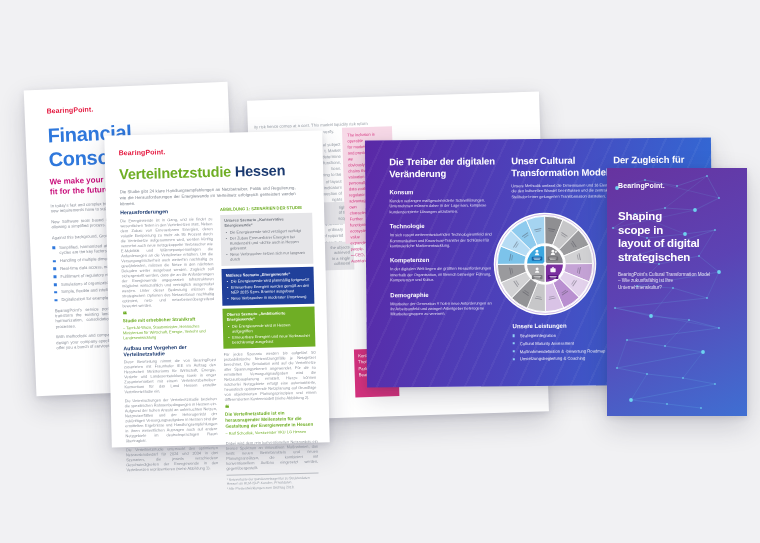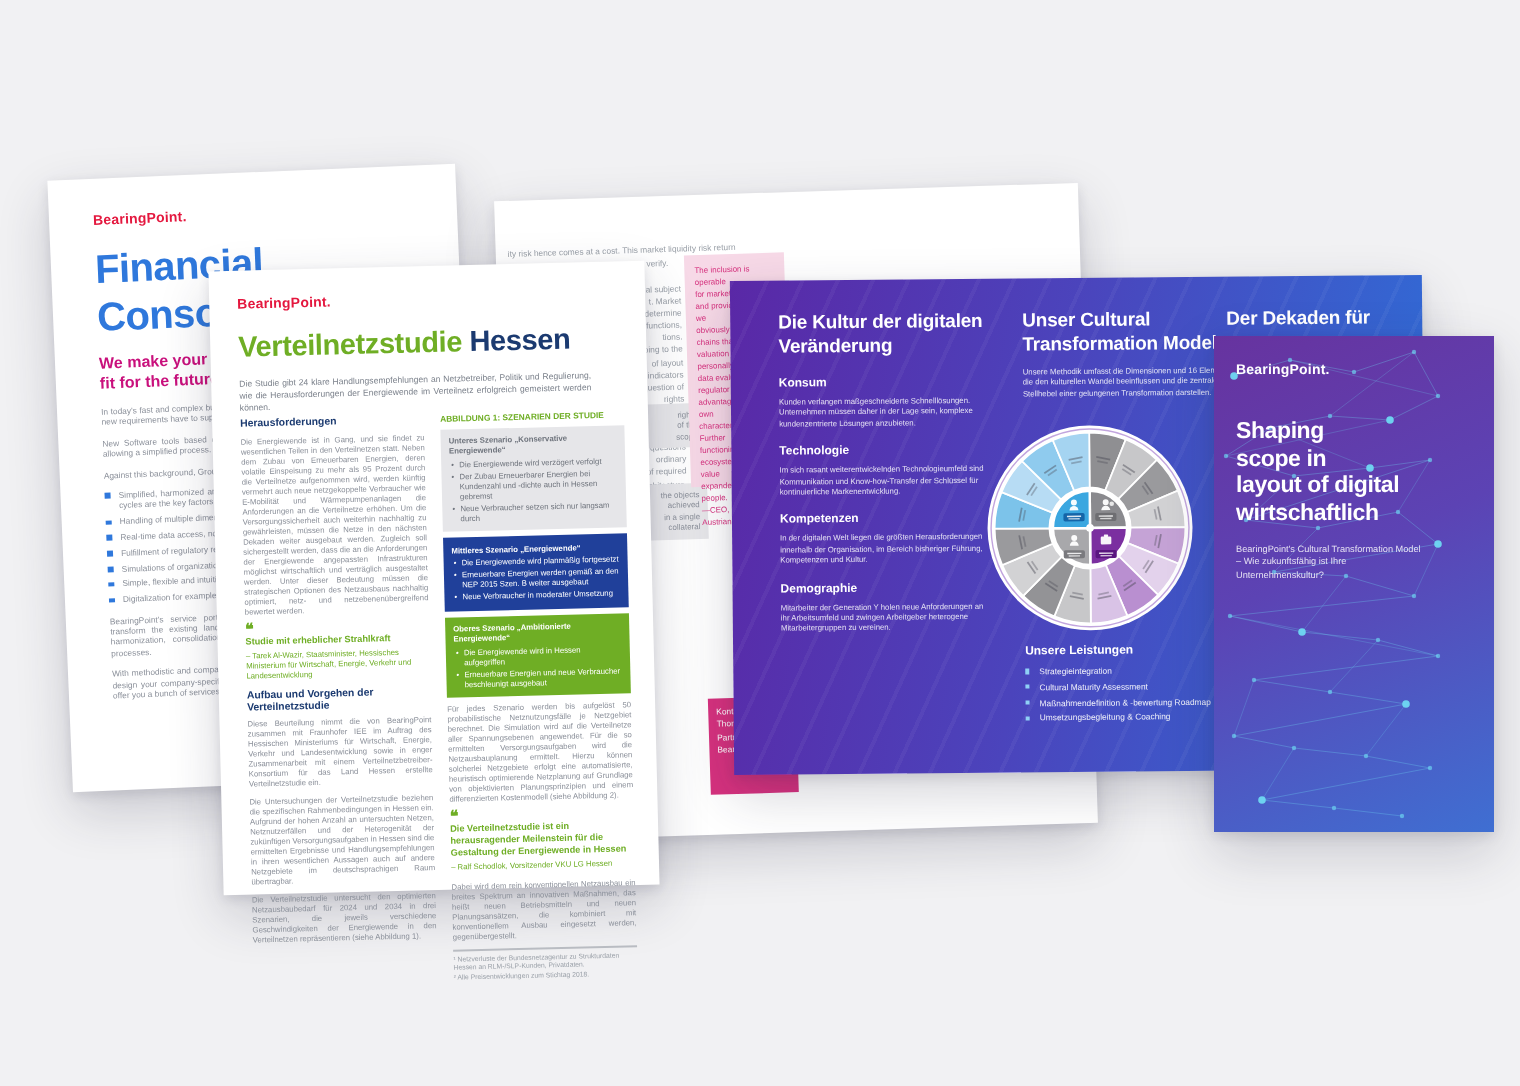--- a/index.html
+++ b/index.html
@@ -237,21 +237,21 @@
       <div class="foot">
           <div>¹ Netzverluste der Bundesnetzagentur zu Strukturdaten Hessen an RLM-/SLP-Kunden, Privatdaten.</div>
           <div>² Alle Preisentwicklungen zum Stichtag 2018.</div>
         </div>
     </div>
   </div>
 
   <div class="sheet" id="broch">
     <div class="stripes"></div>
     <div class="abs col1">
-      <h2>Die Kultur der digitalen Veränderung</h2>
+      <h2>Die Treiber der digitalen Veränderung</h2>
       <h3>Konsum</h3>
       <p>Kunden verlangen maßgeschneiderte Schnelllösungen. Unternehmen müssen daher in der Lage sein, komplexe kundenzentrierte Lösungen anzubieten.</p>
       <h3>Technologie</h3>
       <p>Im sich rasant weiterentwickelnden Technologieumfeld sind Kommunikation und Know-how-Transfer der Schlüssel für kontinuierliche Markenentwicklung.</p>
       <h3>Kompetenzen</h3>
       <p>In der digitalen Welt liegen die größten Herausforderungen innerhalb der Organisation, im Bereich bisheriger Führung, Kompetenzen und Kultur.</p>
       <h3>Demographie</h3>
       <p>Mitarbeiter der Generation Y holen neue Anforderungen an ihr Arbeitsumfeld und zwingen Arbeitgeber heterogene Mitarbeitergruppen zu vereinen.</p>
     </div>
     <div class="abs col2">
@@ -341,21 +341,21 @@
     <div class="leist">
       <h3 style="margin:0">Unsere Leistungen</h3>
       <ul>
           <li>Strategieintegration</li>
           <li>Cultural Maturity Assessment</li>
           <li>Maßnahmendefinition &amp; -bewertung Roadmap</li>
           <li>Umsetzungsbegleitung &amp; Coaching</li>
         </ul>
     </div>
     <div class="abs col3">
-      <h2>Der Dekaden für</h2>
+      <h2>Der Zugleich für</h2>
     </div>
   </div>
 
   <div class="sheet" id="cover">
     <svg class="net" viewBox="0 0 116 248" width="116" height="248">
         <line x1="10" y1="20" x2="38" y2="12" stroke="#6fd8f2" stroke-width="0.5" opacity="0.3"></line>
         <line x1="38" y1="12" x2="70" y2="18" stroke="#6fd8f2" stroke-width="0.5" opacity="0.3"></line>
         <line x1="38" y1="12" x2="112" y2="30" stroke="#6fd8f2" stroke-width="0.5" opacity="0.22"></line>
         <line x1="70" y1="18" x2="100" y2="8" stroke="#6fd8f2" stroke-width="0.5" opacity="0.3"></line>
         <line x1="100" y1="8" x2="112" y2="30" stroke="#6fd8f2" stroke-width="0.5" opacity="0.3"></line>
@@ -432,18 +432,18 @@
         <circle cx="108" cy="216" r="1.1" fill="#6fd8f2" opacity="0.65"></circle>
         <circle cx="24" cy="232" r="1.9" fill="#6fd8f2" opacity="0.95"></circle>
         <circle cx="60" cy="236" r="1.1" fill="#6fd8f2" opacity="0.65"></circle>
         <circle cx="94" cy="240" r="1.1" fill="#6fd8f2" opacity="0.65"></circle>
       </svg>
     <div class="abs logo">BearingPoint.</div>
     <div class="abs title">
         <div>Shaping</div>
         <div>scope in</div>
         <div>layout of digital</div>
-        <div>wirtschaftlich</div>
+        <div>strategischen</div>
       </div>
     <div class="abs sub">BearingPoint's Cultural Transformation Model – Wie zukunftsfähig ist Ihre Unternehmenskultur?</div>
   </div>
 
 </div>
 
 </body></html>

